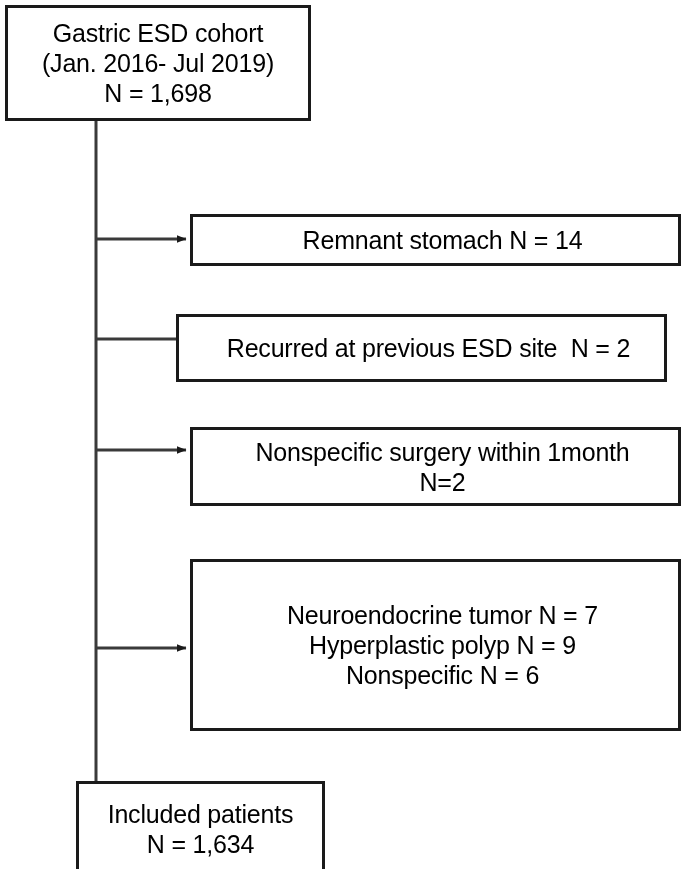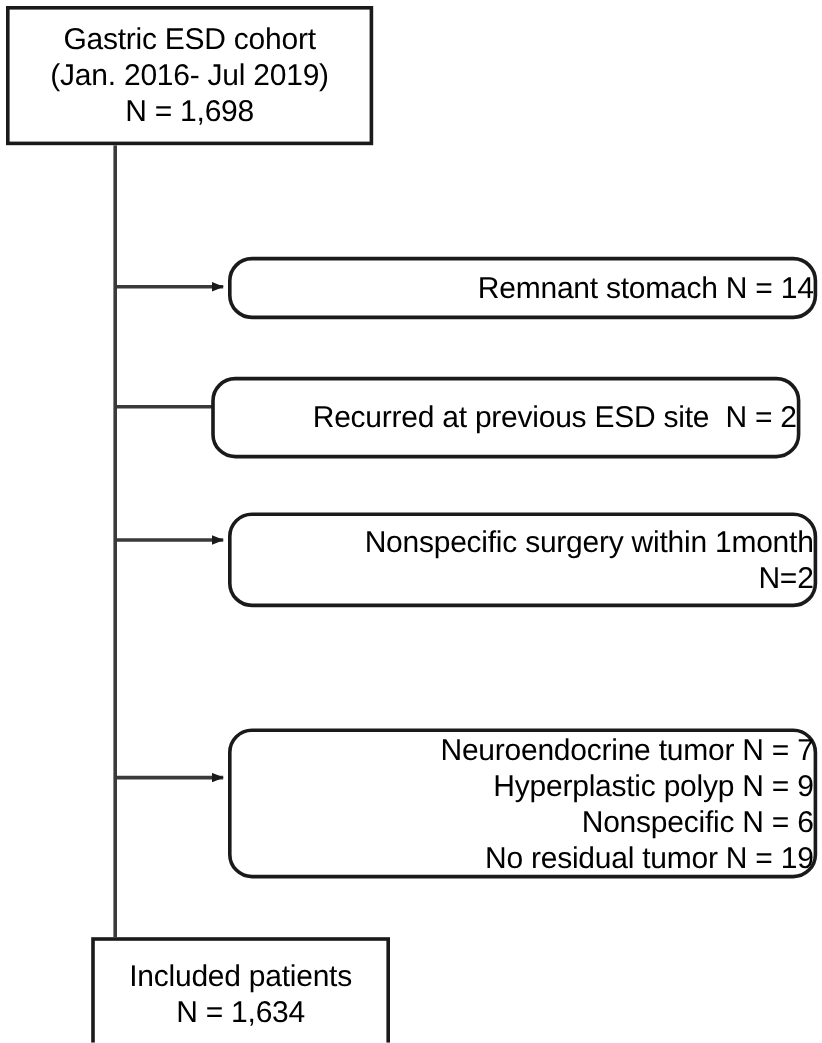--- a/index.html
+++ b/index.html
@@ -26,23 +26,22 @@
     background: #ffffff;
     display: flex;
     flex-direction: column;
     justify-content: center;
   }
   .node-center {
     align-items: center;
     text-align: center;
   }
   .node-left {
-    align-items: flex-end;
+    align-items: center;
     text-align: left;
-    border-radius: 20px;
   }
   .node-line {
     font-size: 25px;
     line-height: 30px;
     white-space: pre;
     letter-spacing: -0.2px;
   }
   .node-left .node-line {
     padding-left: 14px;
   }
@@ -55,21 +54,21 @@
   #included-box {
     left: 40px;
     top: 781px;
     width: 249px;
     height: 96px;
     margin-left: 36px;
   }
   #excl-box-0 { left: 190px; top: 214px;  width: 491px; height: 52px; }
   #excl-box-1 { left: 176px; top: 314px;  width: 491px; height: 68px; }
   #excl-box-2 { left: 190px; top: 427px;  width: 491px; height: 79px; }
-  #excl-box-3 { left: 190px; top: 559px;  width: 491px; height: 125px; margin-top: 48px; }
+  #excl-box-3 { left: 190px; top: 559px;  width: 491px; height: 172px; }
 
   
   #connectors {
     position: absolute;
     left: 0;
     top: 0;
     width: 685px;
     height: 869px;
     pointer-events: none;
   }
@@ -110,21 +109,20 @@
 
   <div class="node node-left" id="excl-box-2">
     <div class="node-line">Nonspecific surgery within 1month</div>
     <div class="node-line">N=2</div>
   </div>
 
   <div class="node node-left" id="excl-box-3">
     <div class="node-line">Neuroendocrine tumor N = 7</div>
     <div class="node-line">Hyperplastic polyp N = 9</div>
     <div class="node-line">Nonspecific N = 6</div>
-    <div class="node-line">No residual tumor N = 19</div>
   </div>
 
   <div class="node node-center" id="included-box">
     <div class="node-line">Included patients</div>
     <div class="node-line">N = 1,634</div>
   </div>
 
 </div>
 
 </body></html>

